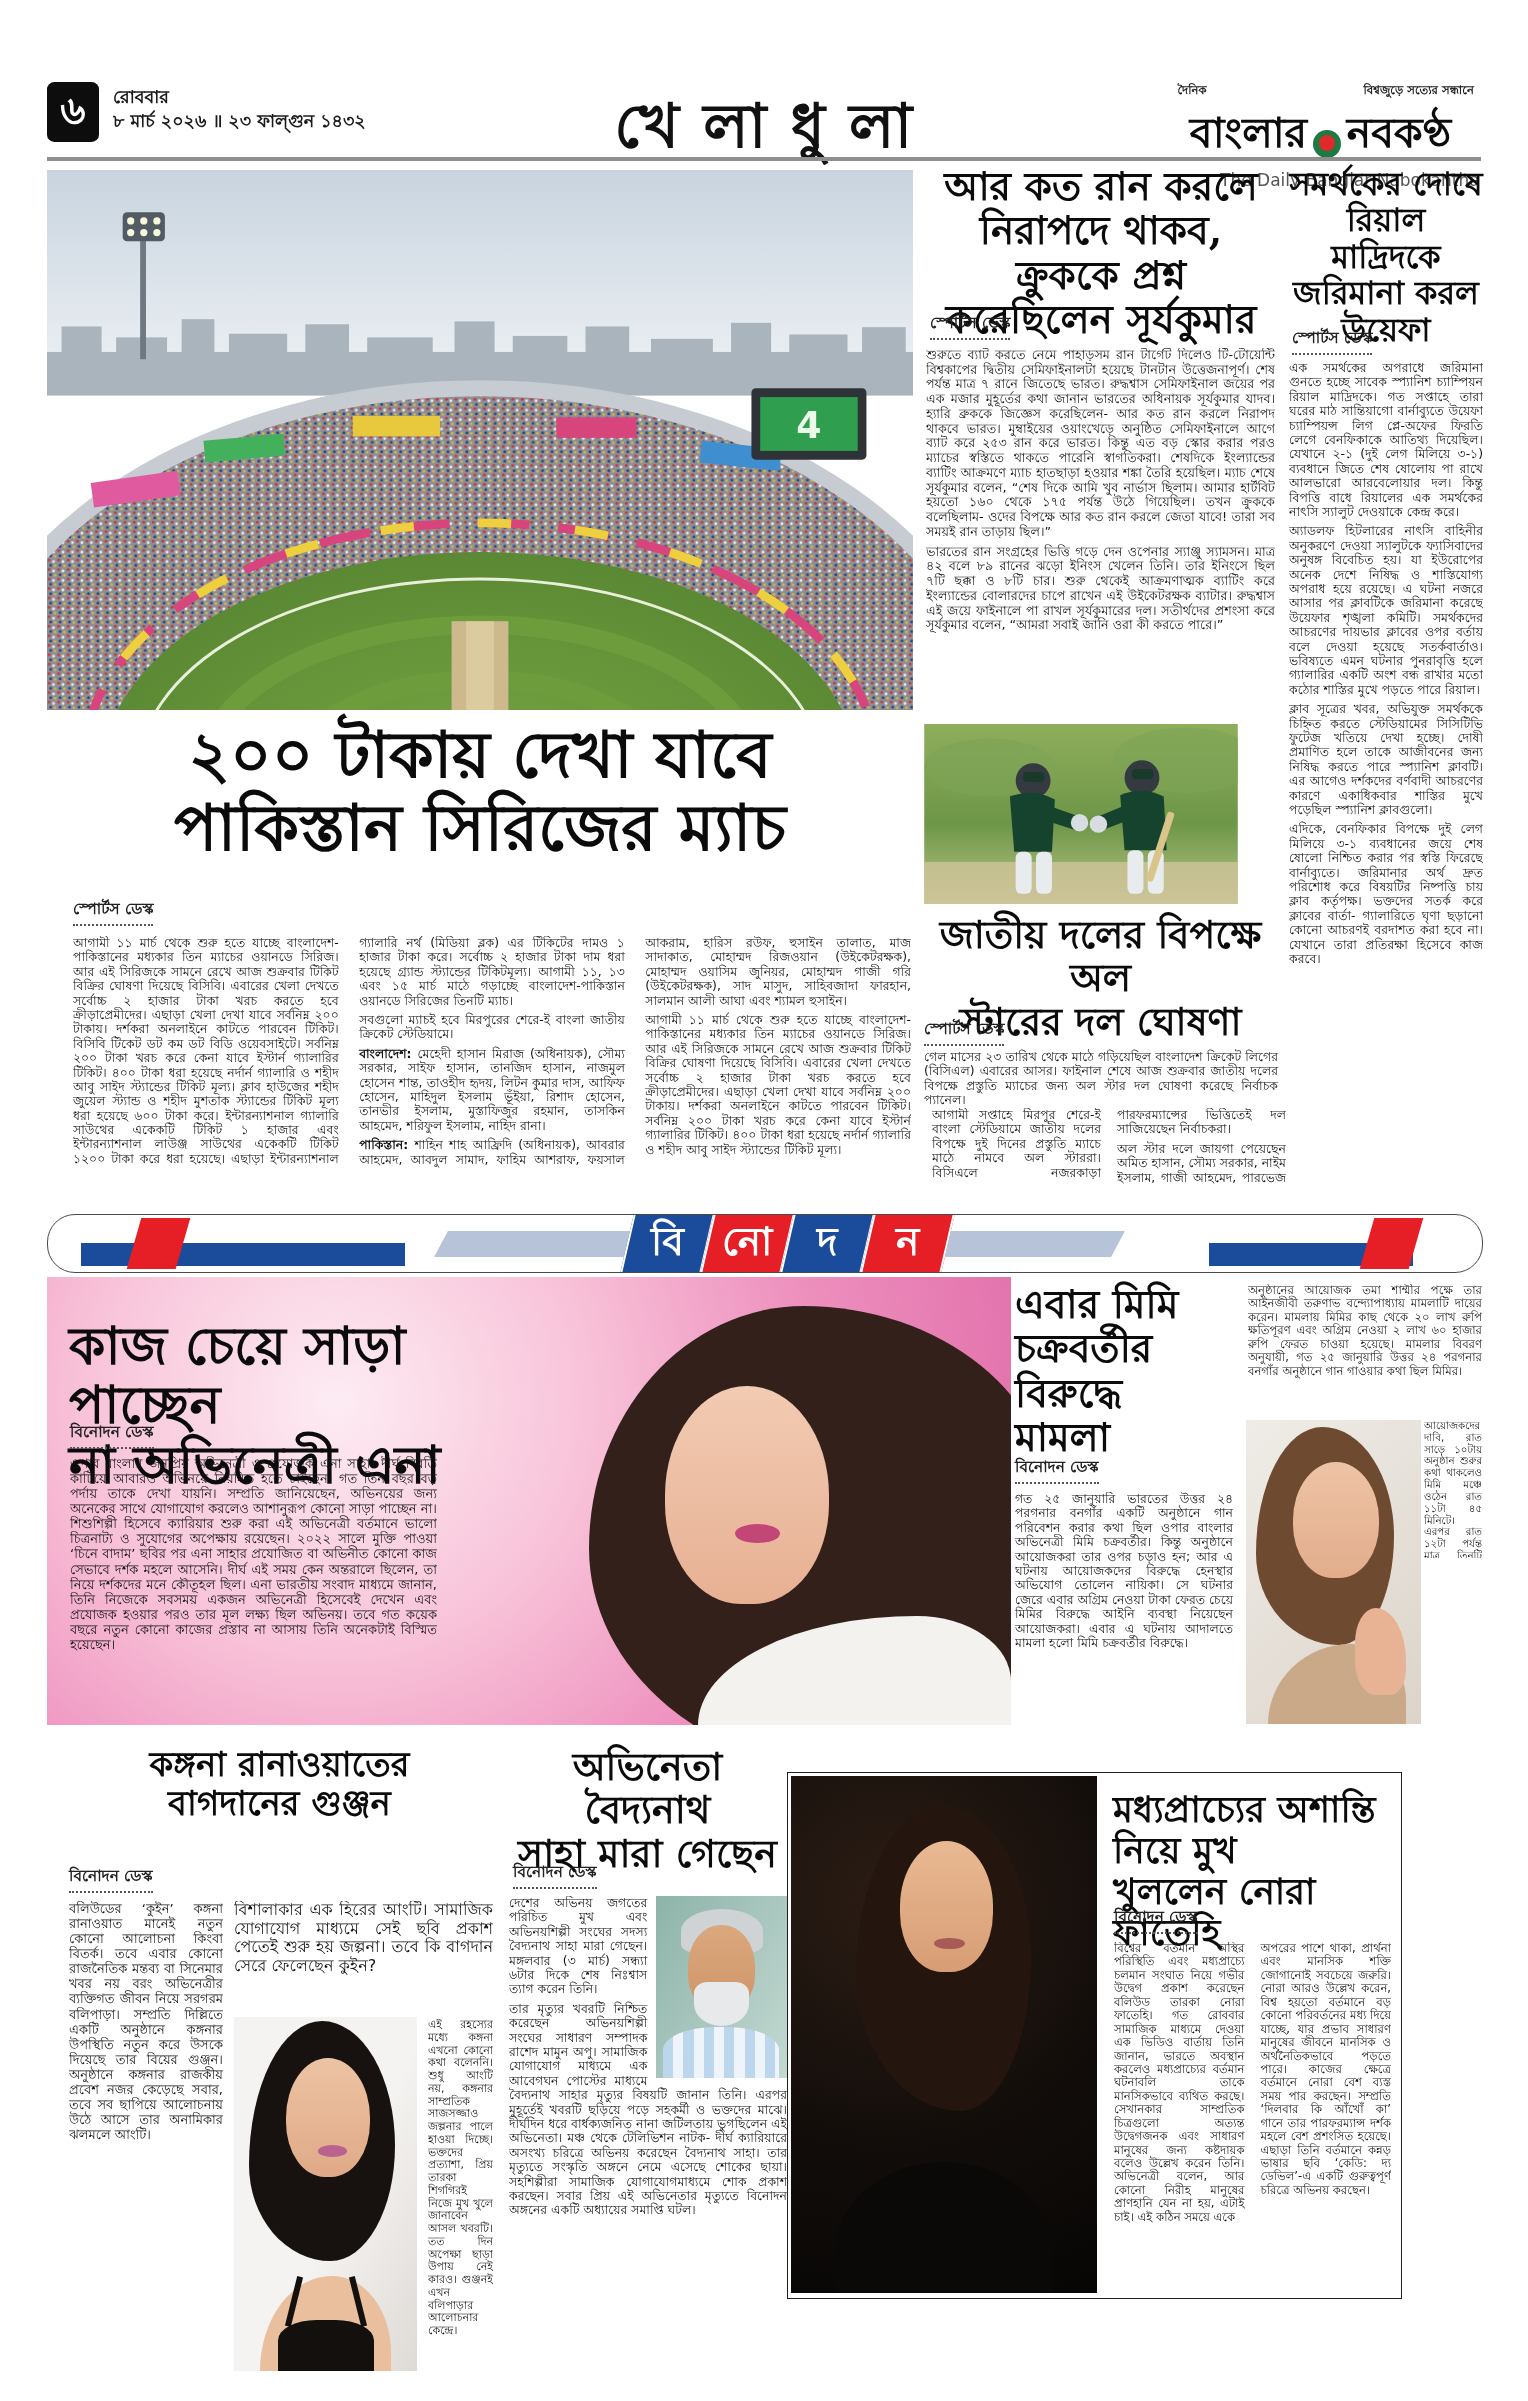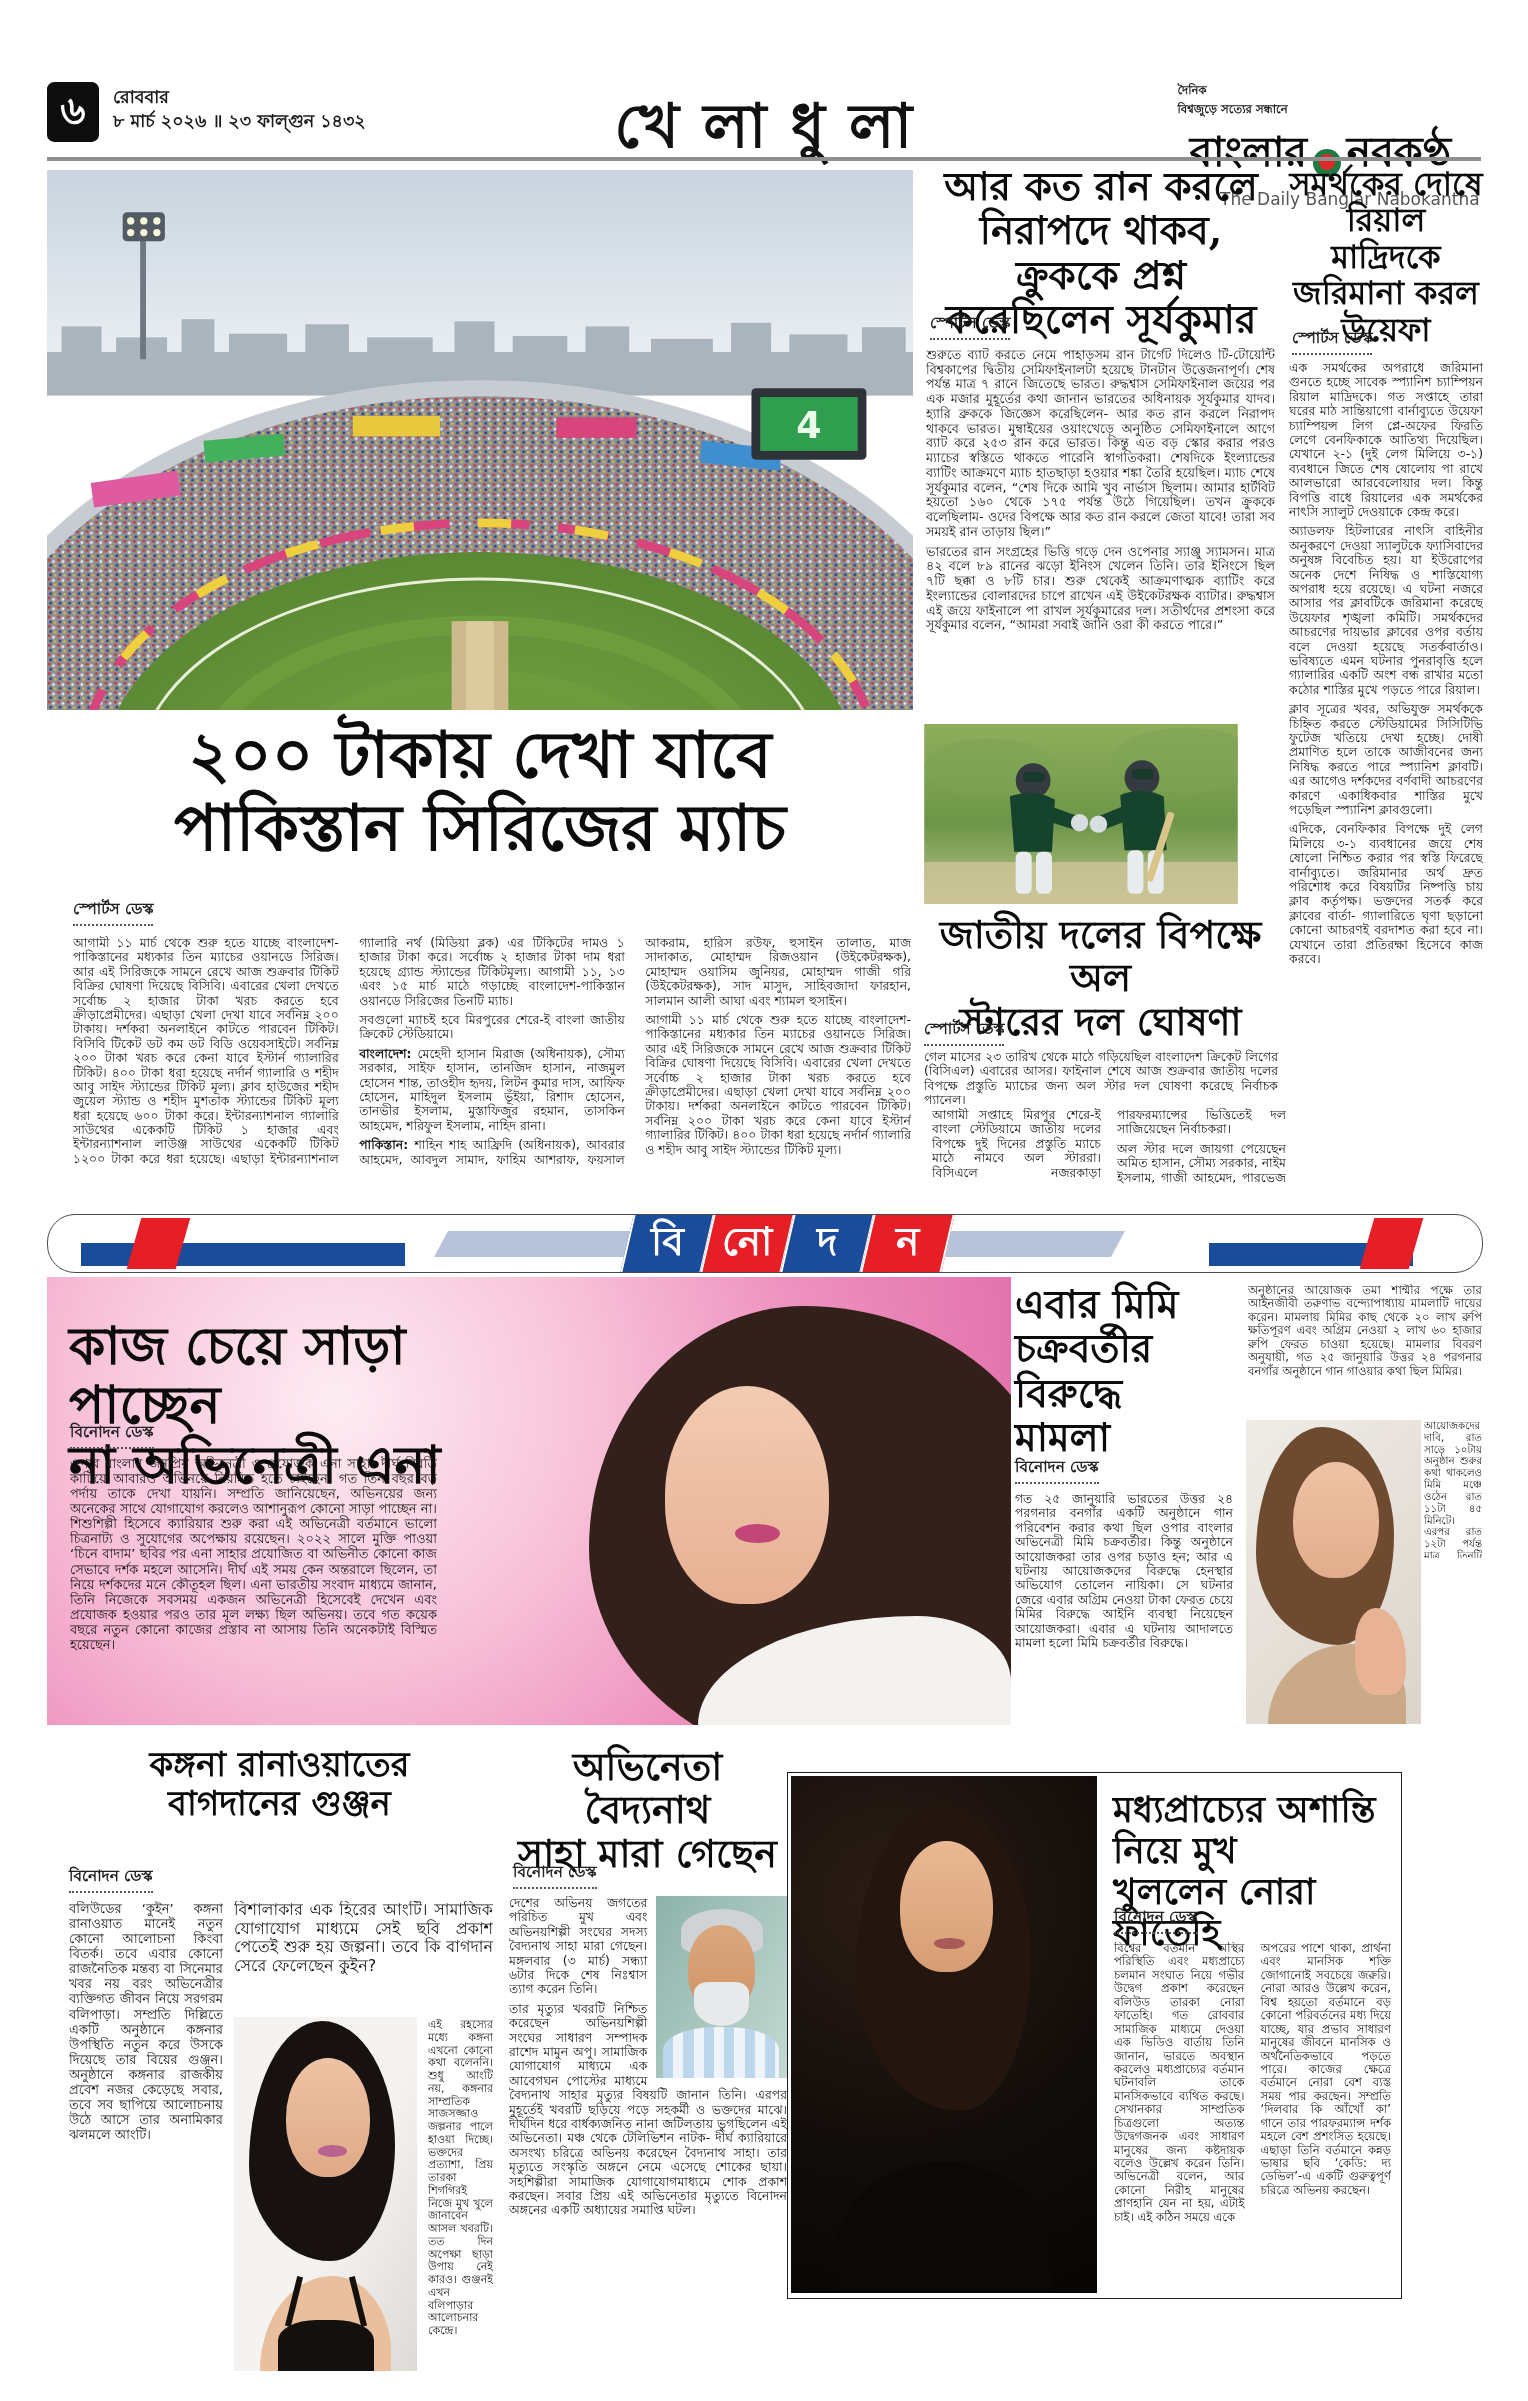--- a/index.html
+++ b/index.html
@@ -47,21 +47,21 @@
   <div class="abs pagenum-box" style="left:47px;top:82px;width:52px;height:60px;">
     <span>৬</span>
   </div>
   <div class="abs date-small" style="left:113px;top:86px;">
     <div>রোববার</div>
     <div>৮ মার্চ ২০২৬ ॥ ২৩ ফাল্গুন ১৪৩২</div>
   </div>
   <div class="abs section-title" style="left:0;top:79px;width:1528px;text-align:center;">খে লা ধু লা</div>
 
   <div class="abs" style="left:1157px;top:82px;width:327px;">
-    <div style="display:flex;justify-content:space-between;padding:0 10.2px 0 20.4px;flex-direction:column;">
+    <div style="display:flex;justify-content:space-between;padding:0 10.2px 0 20.4px;">
       <span class="logo-small">দৈনিক</span>
       <span class="logo-small">বিশ্বজুড়ে সত্যের সন্ধানে</span>
     </div>
     <div style="white-space:nowrap;text-align:center;">
       <span class="logo-main">বাংলার</span><span class="logo-dot"></span><span class="logo-main">নবকণ্ঠ</span>
     </div>
     <div class="logo-sub" style="text-align:right;padding-right:4.4px;">The Daily Banglar Nabokantha</div>
   </div>
 
   <div class="abs rule" style="left:47px;top:157px;width:1434px;height:4.4px;"></div>

